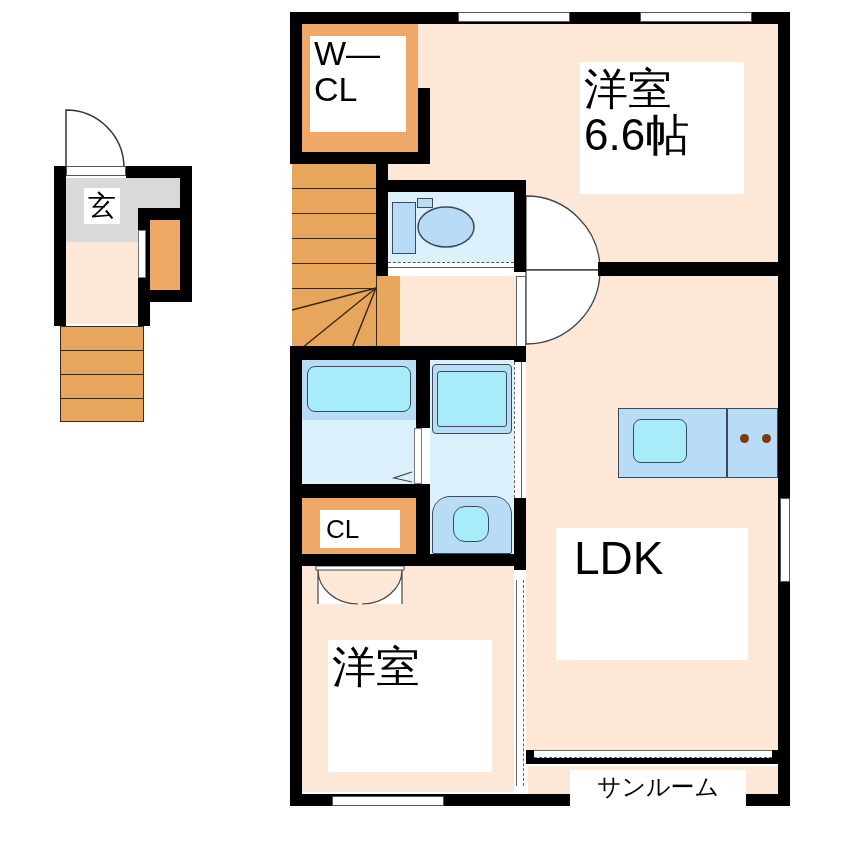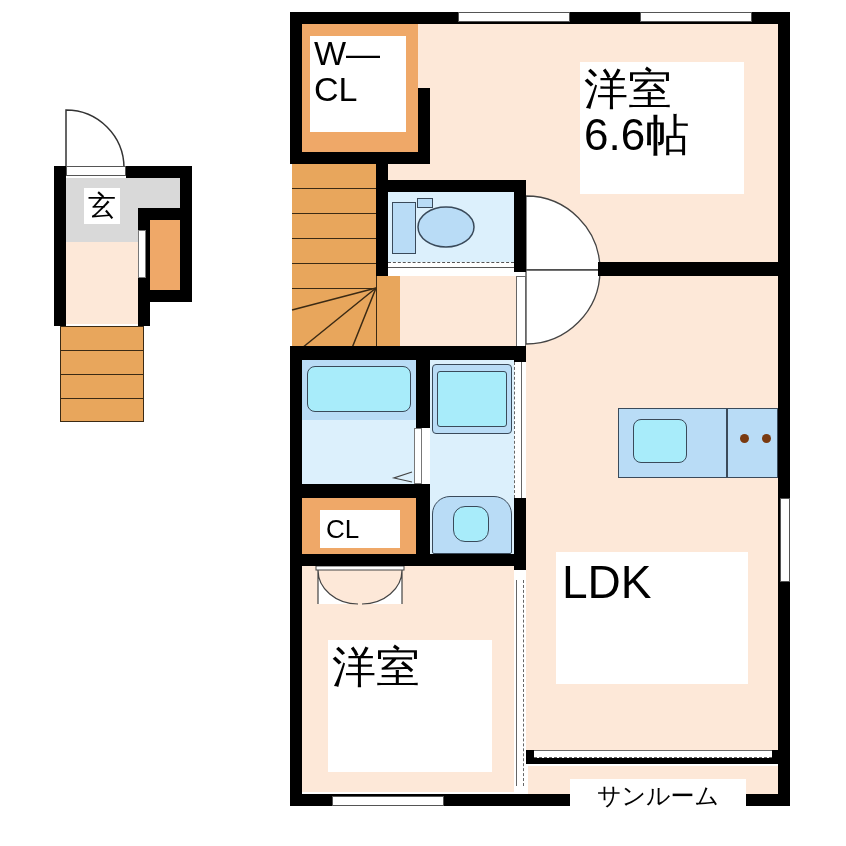--- a/index.html
+++ b/index.html
@@ -147,22 +147,22 @@
   <div class="window" style="left:640px;top:12px;width:112px;height:10px;"></div>
   <div class="window" style="left:780px;top:498px;width:10px;height:84px;"></div>
   <div class="window" style="left:332px;top:796px;width:112px;height:10px;"></div>
   <div class="window" style="left:598px;top:796px;width:124px;height:10px;"></div>
 
   <div class="label" style="left:580px;top:62px;width:164px;height:132px;font-size:44px;padding:4px 0 0 4px;box-sizing:border-box;">
     <div>洋室</div>
     <div>6.6帖</div>
   </div>
 
-  <div class="label" style="left:556px;top:552px;width:192px;height:132px;font-size:46px;padding:6px 0 0 6px;box-sizing:border-box;">
+  <div class="label" style="left:556px;top:528px;width:192px;height:132px;font-size:46px;padding:6px 0 0 18px;box-sizing:border-box;">
     <div>LDK</div>
   </div>
 
   <div class="label" style="left:328px;top:640px;width:164px;height:132px;font-size:44px;padding:4px 0 0 4px;box-sizing:border-box;">
     <div>洋室</div>
   </div>
 
-  <div class="label" style="left:570px;top:770px;width:176px;height:47px;font-size:24px;line-height:34px;text-align:center;margin-top:9px;">サンルーム</div>
+  <div class="label" style="left:570px;top:770px;width:176px;height:47px;font-size:24px;line-height:34px;text-align:center;">サンルーム</div>
 </div>
 
 </body></html>

